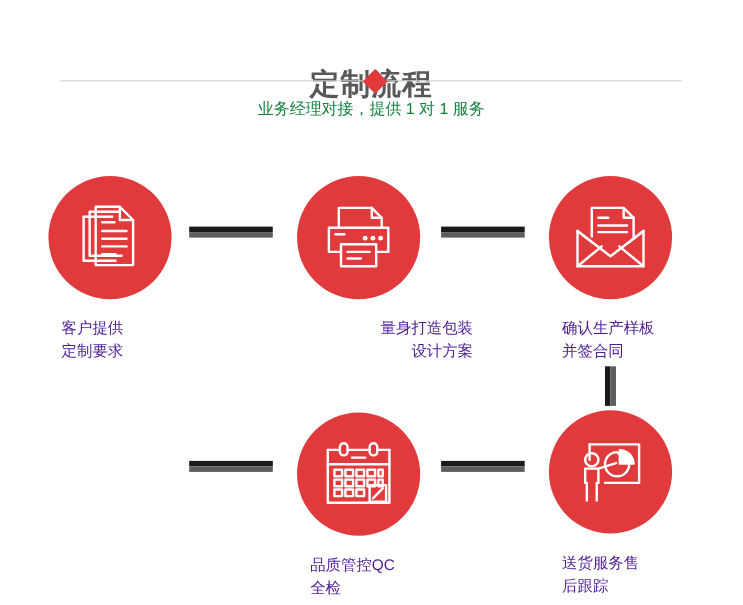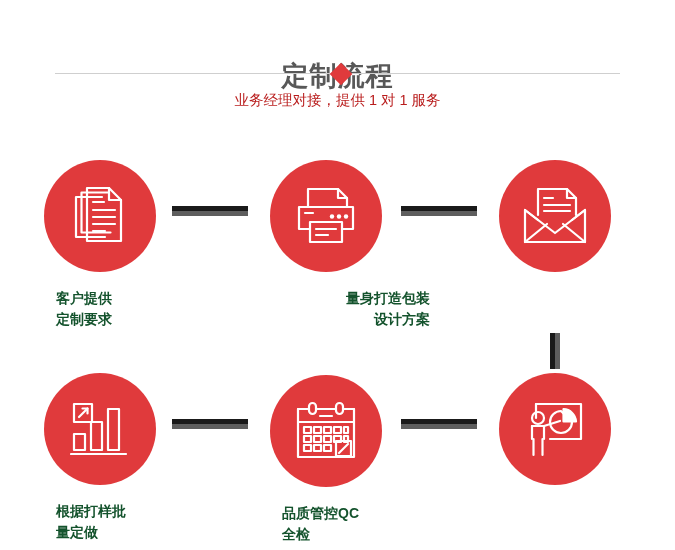--- a/index.html
+++ b/index.html
@@ -60,21 +60,21 @@
     background: #e03a3c;
     transform: rotate(45deg);
   }
   .page-subtitle {
     position: absolute;
     left: 0;
     top: 90px;
     width: 675px;
     text-align: center;
     font-size: 14.5px;
-    color: #b91c1c;
+    color: #15803d;
     line-height: 20px;
   }
 
   
   .flow {
     position: absolute;
     left: 0;
     top: 0;
     width: 675px;
     height: 550px;
@@ -93,24 +93,23 @@
     justify-content: center;
     margin-left: 0;
   }
   .circle svg {
     display: block;
   }
   .step-label {
     margin-top: 16px;
     margin-left: 12px;
     font-size: 14px;
-    color: #14532d;
+    color: #4c1d95;
     line-height: 21px;
     white-space: pre-line;
-    font-weight: bold;
   }
 
   
   .step-1 { left: 44px;  top: 160px; }
   .step-2 { left: 270px; top: 160px; text-align: right; }
   .step-3 { left: 499px; top: 160px; }
   .step-4 { left: 44px;  top: 373px; }
   .step-5 { left: 270px; top: 375px; }
   .step-6 { left: 499px; top: 373px; }
 
@@ -214,39 +213,24 @@
           <path d="M22 12 H31"></path>
           <path d="M22 19 H48"></path>
           <path d="M22 25 H48"></path>
           <path d="M3 24 L16 34 M63 24 L50 34"></path>
           <path d="M3 24 V56 H63 V24"></path>
           <path d="M3 24 L33 47 L63 24"></path>
           <path d="M3 56 L25 38 M63 56 L41 38"></path>
         </svg>
       </span>
     </div>
-  </div>
-
-  <div class="step step-4">
-    <div class="circle">
-      <span>
-        <svg width="60" height="58" viewBox="0 0 60 58" fill="none" stroke="#ffffff" stroke-width="2.2" stroke-linejoin="round" stroke-linecap="round">
-          <rect x="4" y="4" width="18" height="18"></rect>
-          <path d="M9 17 L17.5 8.5"></path>
-          <path d="M12.5 8.5 H17.5 V13.5"></path>
-          <rect x="4" y="34" width="11" height="16"></rect>
-          <rect x="21" y="22" width="11" height="28"></rect>
-          <rect x="38" y="9" width="11" height="41"></rect>
-          <path d="M1 54 H56"></path>
-        </svg>
-      </span>
-    </div>
-    <div class="step-label">根据打样批
-量定做</div>
-  </div>
+    <div class="step-label">确认生产样板
+并签合同</div>
+  </div>
+
 
   <div class="step step-5">
     <div class="circle">
       <span>
         <svg width="62" height="60" viewBox="0 0 62 60" fill="none" stroke="#ffffff" stroke-width="2.2" stroke-linejoin="round" stroke-linecap="round">
           <rect x="14" y="2" width="7" height="11" rx="3.5"></rect>
           <rect x="41" y="2" width="7" height="11" rx="3.5"></rect>
           <path d="M3 8 H14 M21 8 H41 M48 8 H59"></path>
           <path d="M3 8 V56 H59 V8"></path>
           <path d="M3 21 H59"></path>
@@ -282,20 +266,22 @@
           <path d="M37 12 A11 11 0 1 0 48 23 Z"></path>
           <path d="M39.5 10.2 A13 13 0 0 1 52 22.5 L39.5 22.5 Z" fill="#ffffff" stroke="#ffffff"></path>
           <circle cx="14" cy="19" r="6"></circle>
           <path d="M8 27 H20 L36 22"></path>
           <path d="M8 27 V40"></path>
           <path d="M20 27 V40"></path>
           <path d="M9.5 40 V56 M18.5 40 V56"></path>
         </svg>
       </span>
     </div>
+    <div class="step-label">送货服务售
+后跟踪</div>
   </div>
 
   <div class="conn-h conn-h1">
     <div class="bar-top"></div>
     <div class="bar-bot"></div>
   </div>
   <div class="conn-h conn-h2">
     <div class="bar-top"></div>
     <div class="bar-bot"></div>
   </div>

